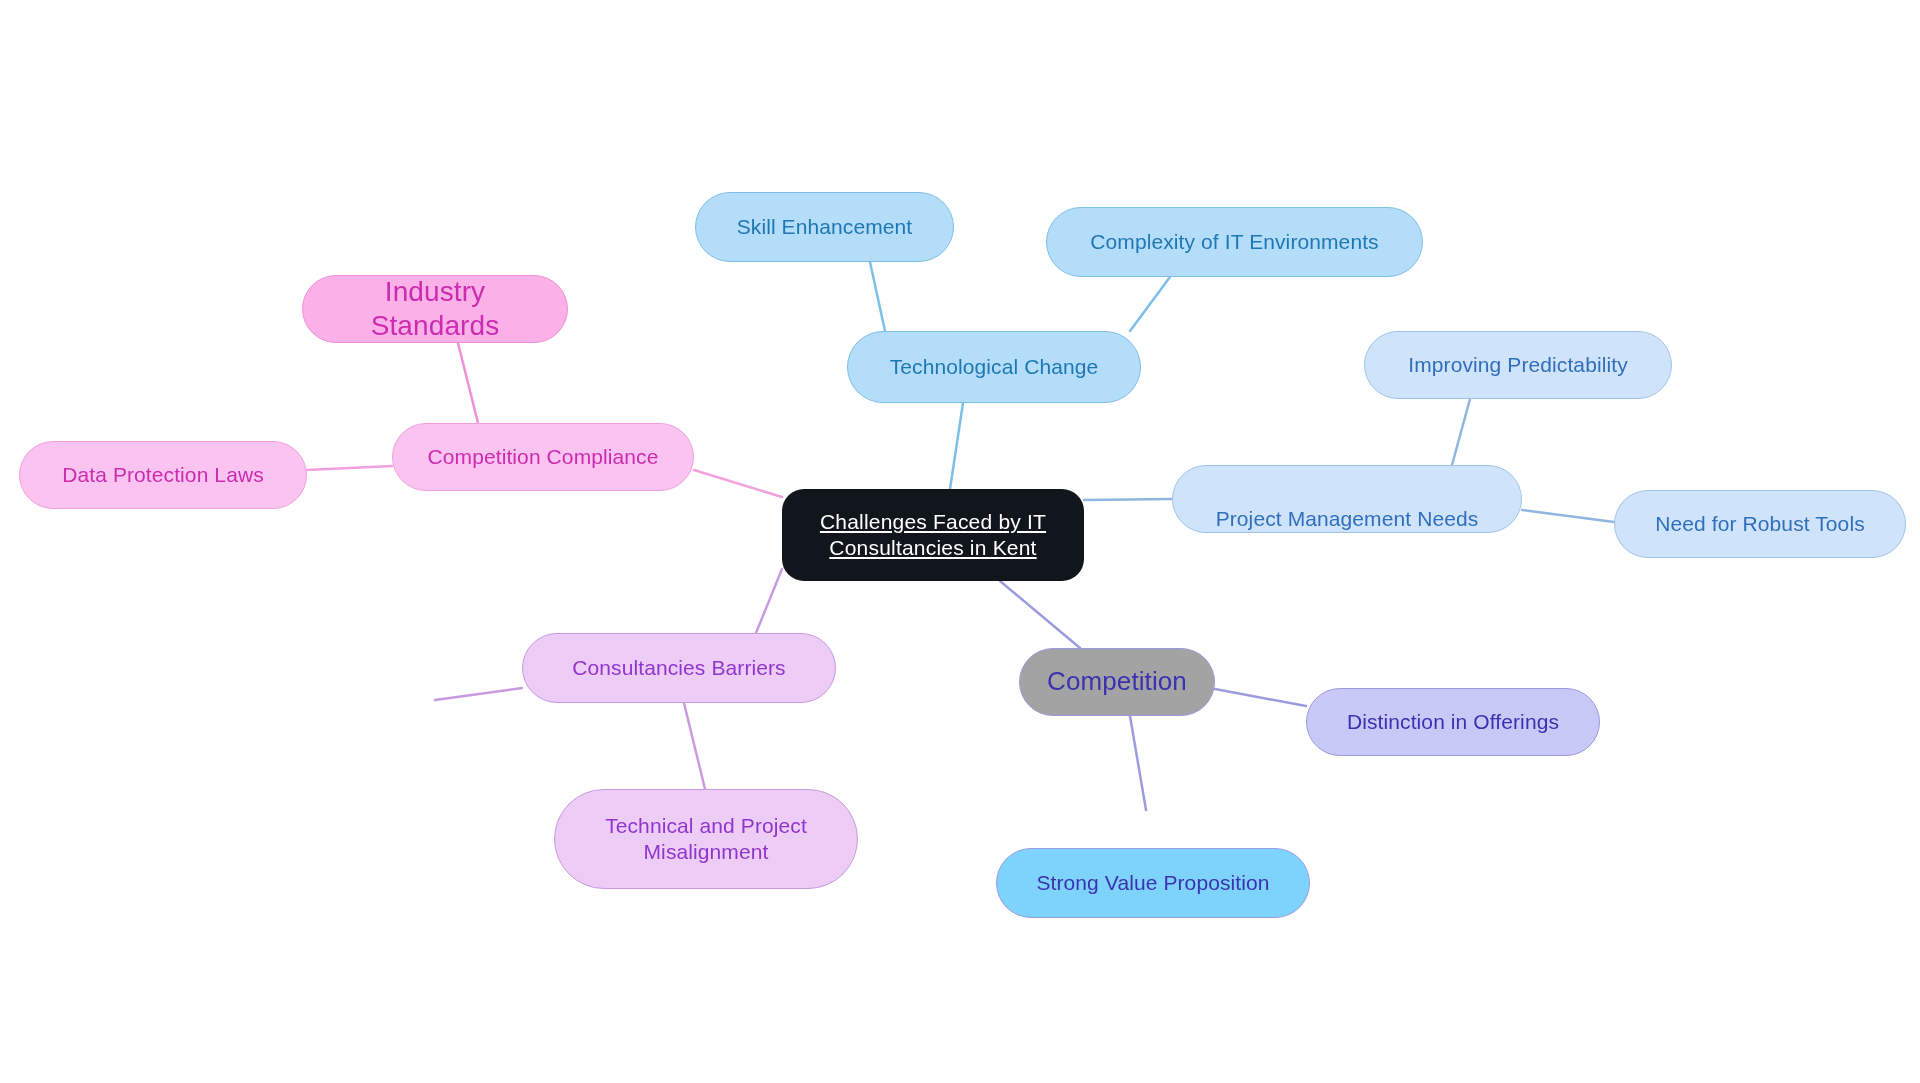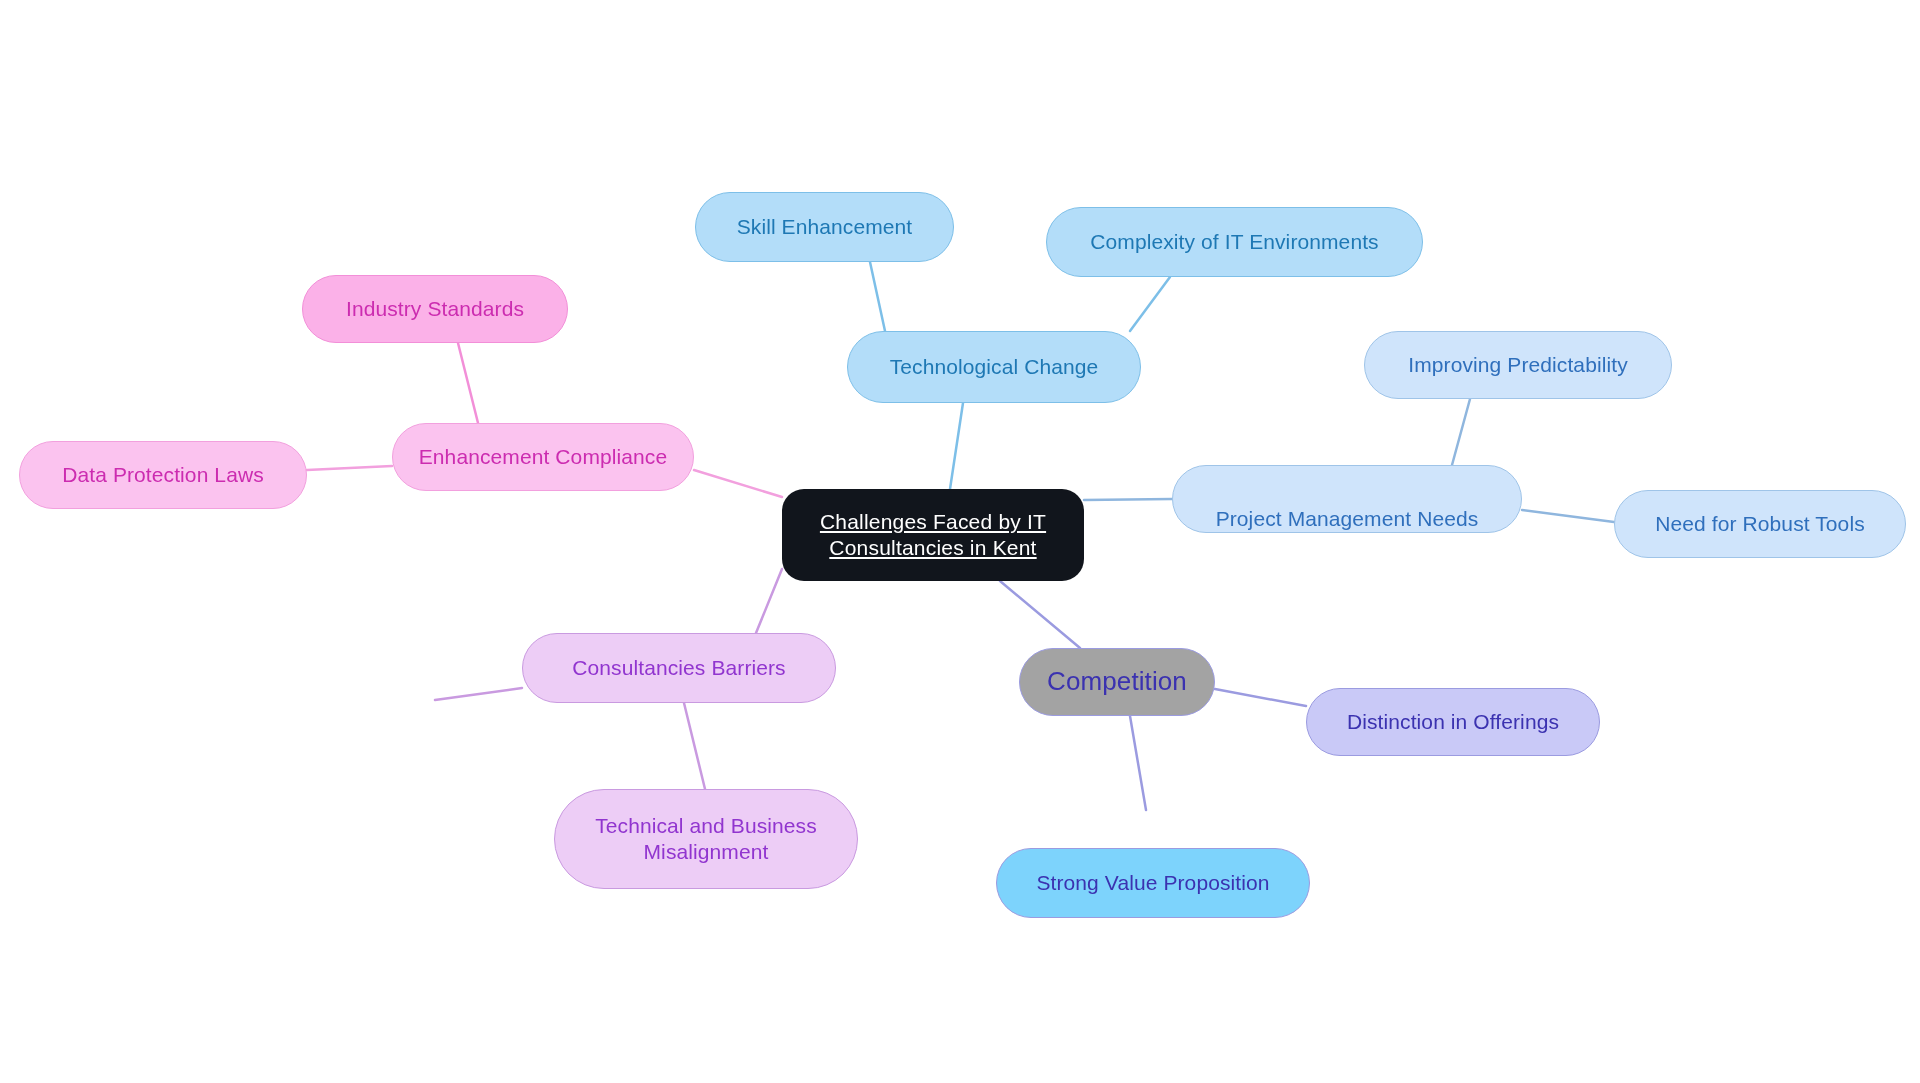--- a/index.html
+++ b/index.html
@@ -80,18 +80,18 @@
     <div class="node" style="left: 847px; top: 331px; width: 294px; height: 72px; background: rgb(179, 221, 249); color: rgb(30, 120, 180); border-color: rgb(125, 191, 232); font-size: 21px;"><span class="node-label">Technological Change</span></div>
     <div class="node" style="left: 695px; top: 192px; width: 259px; height: 70px; background: rgb(179, 221, 249); color: rgb(30, 120, 180); border-color: rgb(125, 191, 232); font-size: 21px;"><span class="node-label">Skill Enhancement</span></div>
     <div class="node" style="left: 1046px; top: 207px; width: 377px; height: 70px; background: rgb(179, 221, 249); color: rgb(30, 120, 180); border-color: rgb(125, 191, 232); font-size: 21px;"><span class="node-label">Complexity of IT Environments</span></div>
     <div class="node" style="left: 1172px; top: 465px; width: 350px; height: 68px; background: rgb(207, 228, 251); color: rgb(47, 111, 188); border-color: rgb(159, 196, 232); font-size: 21px; align-items: flex-end;"><span class="node-label">Project Management Needs</span></div>
     <div class="node" style="left: 1364px; top: 331px; width: 308px; height: 68px; background: rgb(207, 228, 251); color: rgb(47, 111, 188); border-color: rgb(159, 196, 232); font-size: 21px;"><span class="node-label">Improving Predictability</span></div>
     <div class="node" style="left: 1614px; top: 490px; width: 292px; height: 68px; background: rgb(207, 228, 251); color: rgb(47, 111, 188); border-color: rgb(159, 196, 232); font-size: 21px;"><span class="node-label">Need for Robust Tools</span></div>
     <div class="node" style="left: 1019px; top: 648px; width: 196px; height: 68px; background: #a3a3a3; color: rgb(59, 50, 176); border-color: rgb(155, 155, 224); font-size: 26px;"><span class="node-label">Competition</span></div>
     <div class="node" style="left: 1306px; top: 688px; width: 294px; height: 68px; background: rgb(201, 201, 247); color: rgb(59, 50, 176); border-color: rgb(155, 155, 224); font-size: 21px;"><span class="node-label">Distinction in Offerings</span></div>
     <div class="node" style="left: 996px; top: 848px; width: 314px; height: 70px; background: #7dd3fc; color: rgb(59, 50, 176); border-color: rgb(155, 155, 224); font-size: 21px;"><span class="node-label">Strong Value Proposition</span></div>
     <div class="node" style="left: 522px; top: 633px; width: 314px; height: 70px; background: rgb(237, 205, 246); color: rgb(145, 53, 207); border-color: rgb(201, 154, 224); font-size: 21px;"><span class="node-label">Consultancies Barriers</span></div>
-    <div class="node" style="left: 554px; top: 789px; width: 304px; height: 100px; background: rgb(237, 205, 246); color: rgb(145, 53, 207); border-color: rgb(201, 154, 224); font-size: 21px;"><span class="node-label">Technical and Business
+    <div class="node" style="left: 554px; top: 789px; width: 304px; height: 100px; background: rgb(237, 205, 246); color: rgb(145, 53, 207); border-color: rgb(201, 154, 224); font-size: 21px;"><span class="node-label">Technical and Project
 Misalignment</span></div>
-    <div class="node" style="left: 392px; top: 423px; width: 302px; height: 68px; background: rgb(251, 195, 239); color: rgb(204, 44, 176); border-color: rgb(242, 160, 222); font-size: 21px;"><span class="node-label">Enhancement Compliance</span></div>
-    <div class="node" style="left: 302px; top: 275px; width: 266px; height: 68px; background: rgb(251, 177, 232); color: rgb(204, 44, 176); border-color: rgb(242, 143, 216); font-size: 21px;"><span class="node-label">Industry Standards</span></div>
+    <div class="node" style="left: 392px; top: 423px; width: 302px; height: 68px; background: rgb(251, 195, 239); color: rgb(204, 44, 176); border-color: rgb(242, 160, 222); font-size: 21px;"><span class="node-label">Competition Compliance</span></div>
+    <div class="node" style="left: 302px; top: 275px; width: 266px; height: 68px; background: rgb(251, 177, 232); color: rgb(204, 44, 176); border-color: rgb(242, 143, 216); font-size: 28px;"><span class="node-label">Industry Standards</span></div>
     <div class="node" style="left: 19px; top: 441px; width: 288px; height: 68px; background: rgb(251, 195, 239); color: rgb(204, 44, 176); border-color: rgb(242, 160, 222); font-size: 21px;"><span class="node-label">Data Protection Laws</span></div>
   </div>
 
 </body></html>

